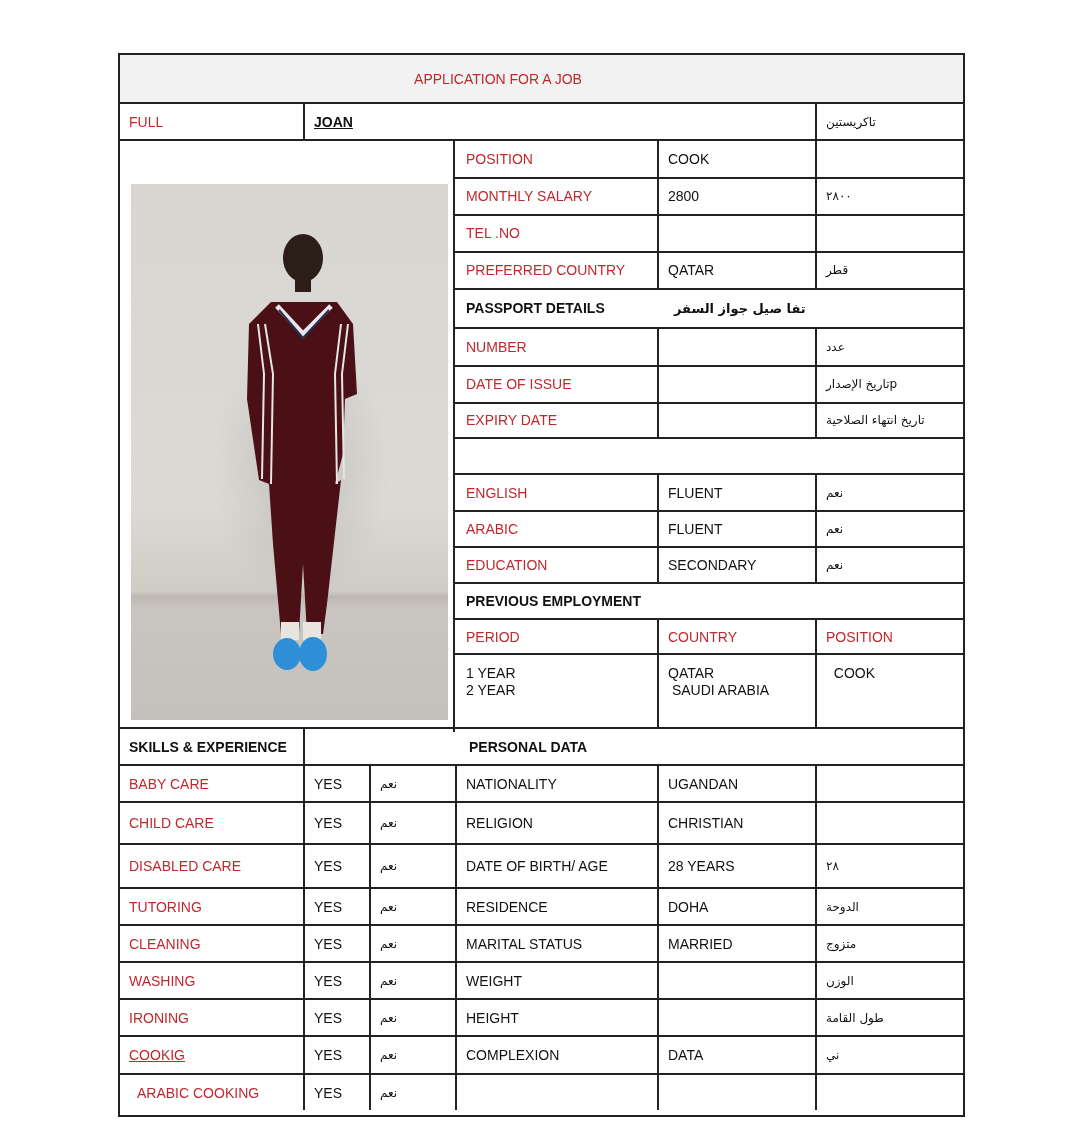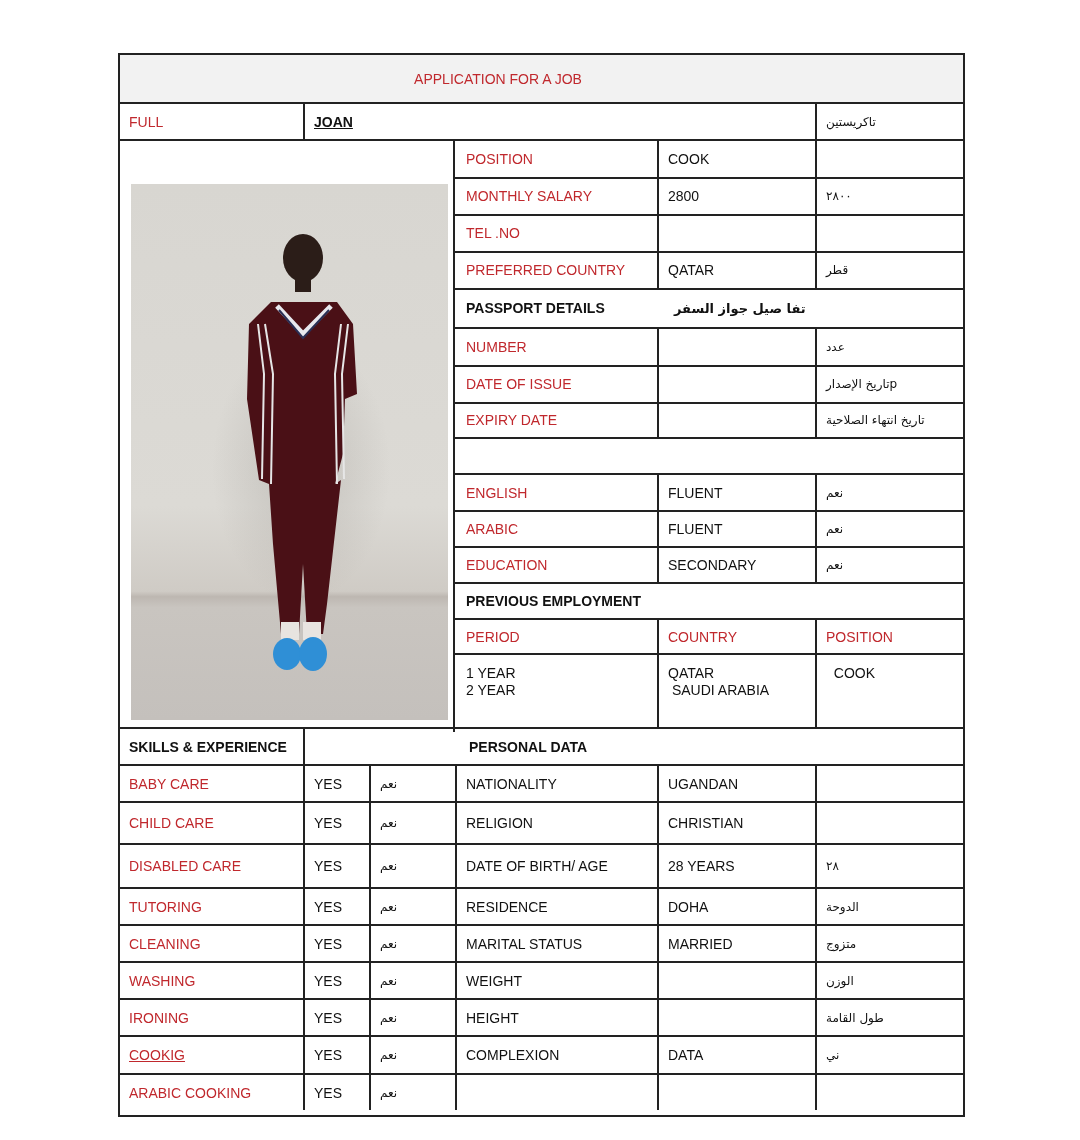--- a/index.html
+++ b/index.html
@@ -235,19 +235,19 @@
     <div class="cell ar" style="left: 251px; top: 982px; width: 84px; height: 36px;">نعم</div>
     <div class="cell " style="left: 337px; top: 982px; width: 200px; height: 36px;">COMPLEXION</div>
     <div class="cell " style="left: 539px; top: 982px; width: 156px; height: 36px;">DATA</div>
     <div class="cell ar" style="left: 697px; top: 982px; width: 146px; height: 36px;">ني</div>
     <div class="hl" style="left: 0px; top: 1018px; width: 843px;"></div>
     <div class="vl" style="left: 183px; top: 1020px; height: 35px;"></div>
     <div class="vl" style="left: 249px; top: 1020px; height: 35px;"></div>
     <div class="vl" style="left: 335px; top: 1020px; height: 35px;"></div>
     <div class="vl" style="left: 537px; top: 1020px; height: 35px;"></div>
     <div class="vl" style="left: 695px; top: 1020px; height: 35px;"></div>
-    <div class="cell red" style="left: 0px; top: 1020px; width: 175px; height: 35px;">ARABIC COOKING</div>
+    <div class="cell red" style="left: 8px; top: 1020px; width: 175px; height: 35px;">ARABIC COOKING</div>
     <div class="cell " style="left: 185px; top: 1020px; width: 47px; height: 35px;">YES</div>
     <div class="cell ar" style="left: 251px; top: 1020px; width: 84px; height: 35px;">نعم</div>
     <div class="cell " style="left: 337px; top: 1020px; width: 200px; height: 35px;"></div>
     <div class="cell " style="left: 539px; top: 1020px; width: 156px; height: 35px;"></div>
     <div class="cell ar" style="left: 697px; top: 1020px; width: 146px; height: 35px;"></div>
   </div>
 
 </body></html>

